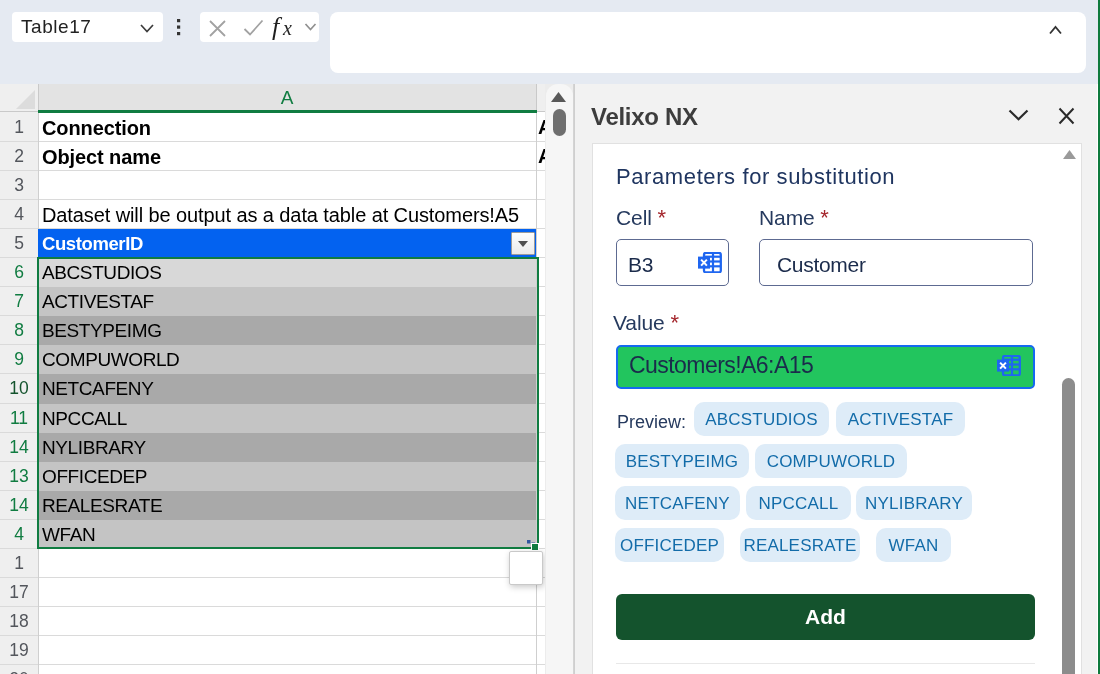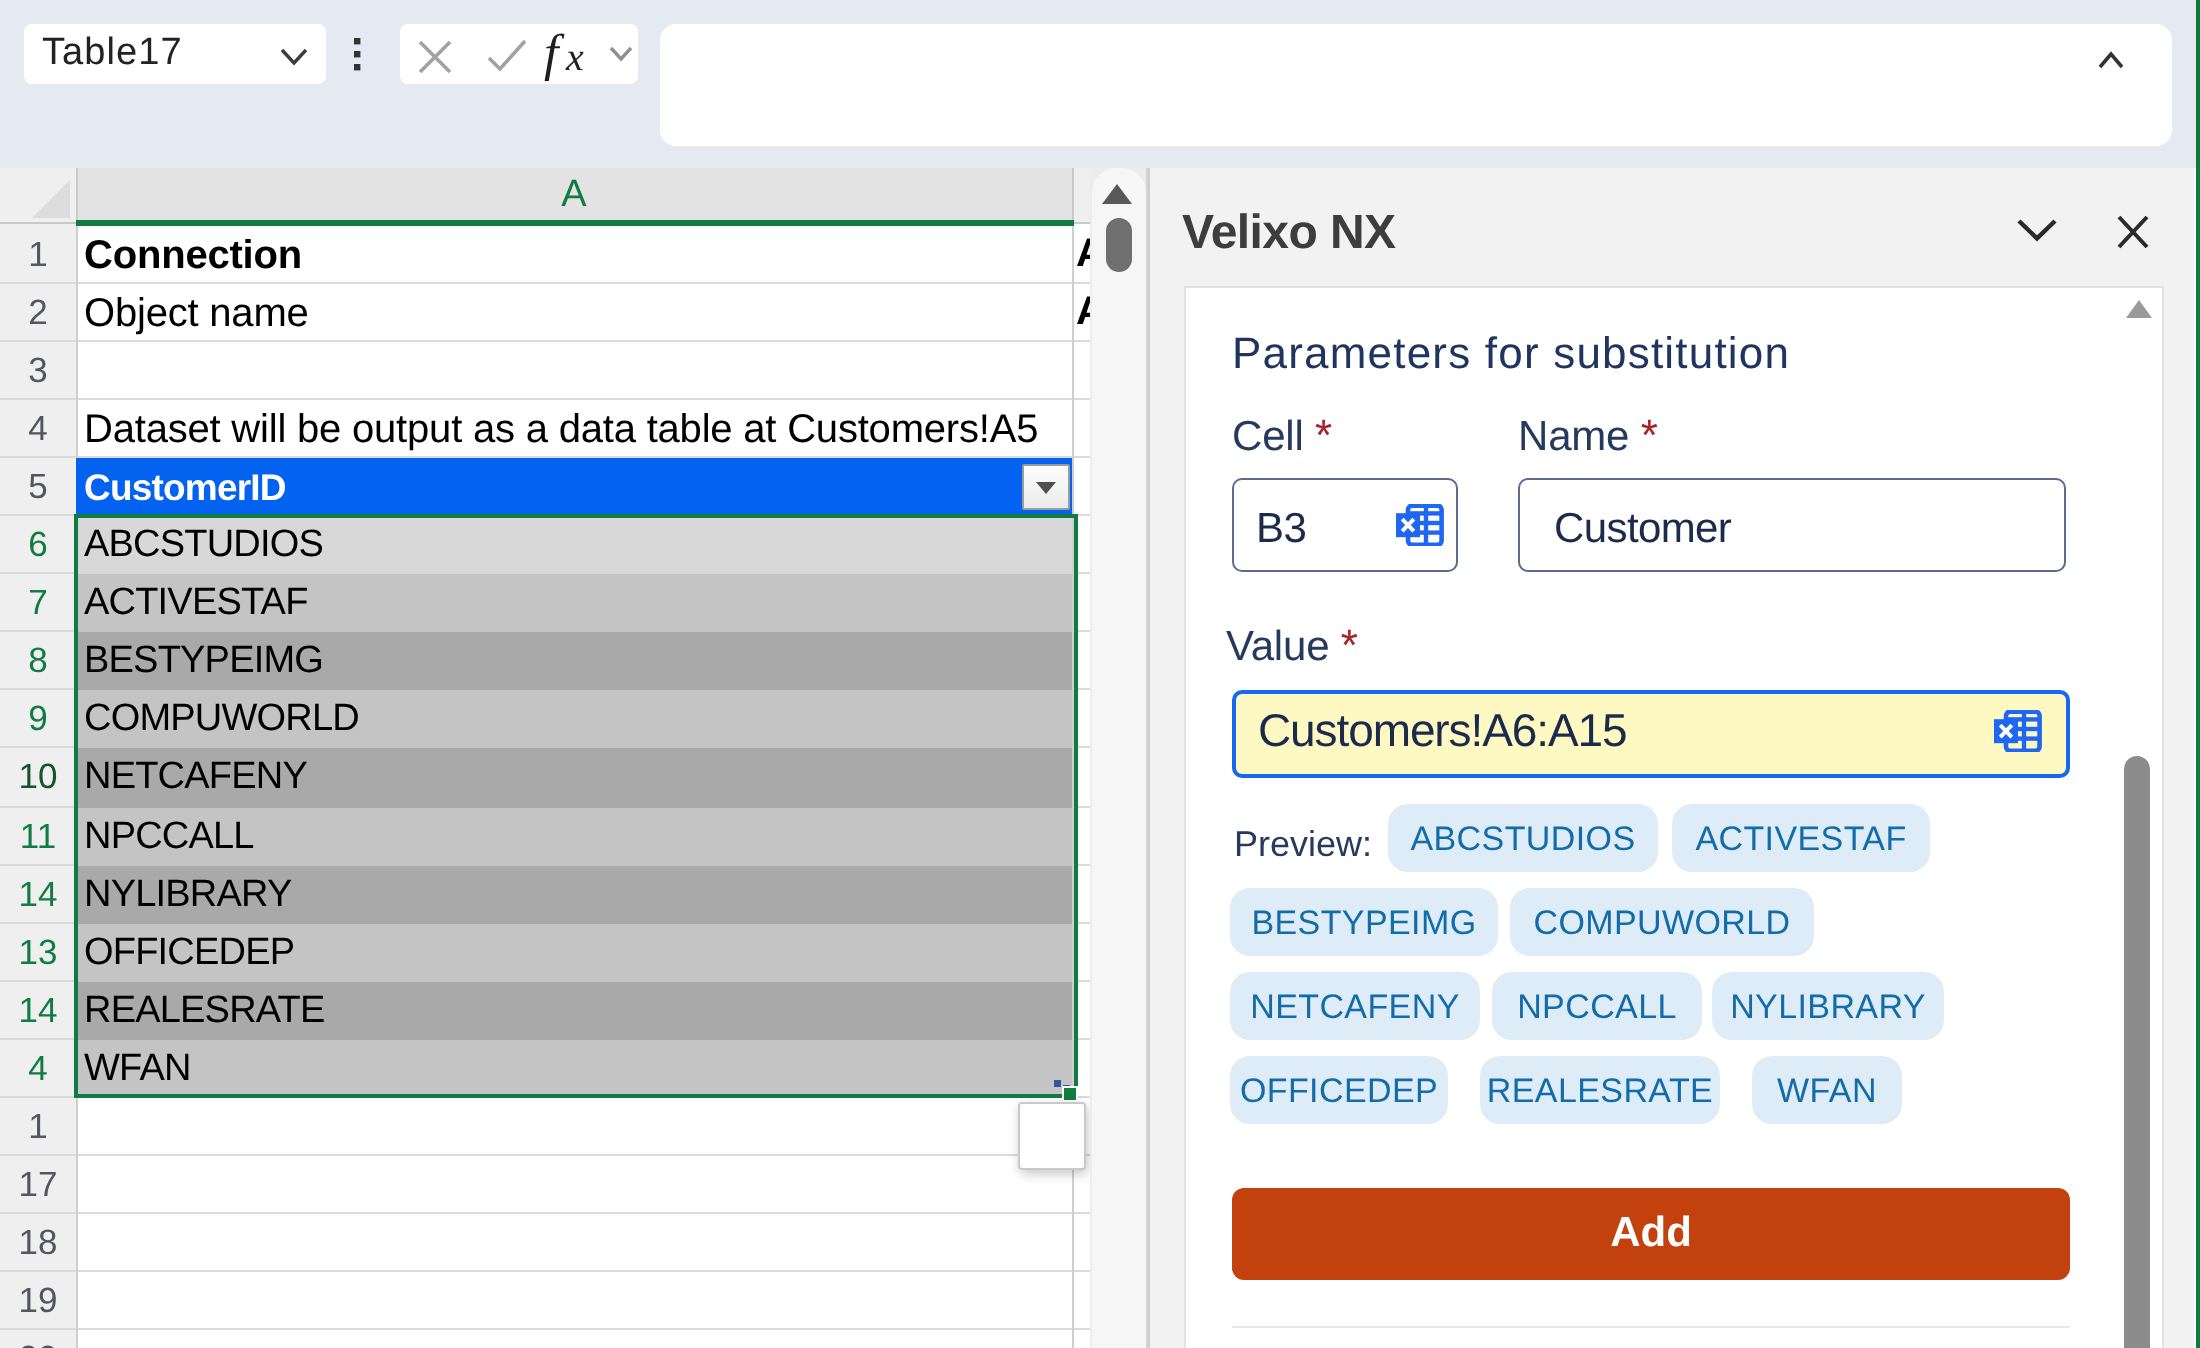--- a/index.html
+++ b/index.html
@@ -31,24 +31,24 @@
 #strack { position:absolute; left:546px; top:84px; width:27px; height:590px; background:#f6f6f6; border-radius:12px 12px 0 0; }
 #sthumb { position:absolute; left:552.5px; top:109px; width:13.5px; height:27px; background:#6f6f6f; border-radius:7px; }
 #pane { position:absolute; left:574px; top:84px; width:523px; height:590px; background:#f2f2f2; border-left:1px solid #cfcfcf; }
 #ptitle { position:absolute; left:591px; top:103px; font-size:24px; font-weight:700; color:#3d3d3d; letter-spacing:-0.3px; }
 #pbox { position:absolute; left:592px; top:143px; width:490px; height:531px; background:#fff; border:1px solid #e1e1e1; border-bottom:none; }
 #phead { position:absolute; left:616px; top:164px; font-size:22px; font-weight:500; color:#1f3560; letter-spacing:0.6px; }
 .lbl { position:absolute; font-size:21px; color:#263a5e; letter-spacing:-0.1px; }
 .lbl .st { color:#a4262c; font-size:22px; }
 #inCell { position:absolute; left:616px; top:239px; width:113px; height:47px; border:1.5px solid #5d6a91; border-radius:5px; background:#fff; }
 #inName { position:absolute; left:759px; top:239px; width:274px; height:47px; border:1.5px solid #5d6a91; border-radius:5px; background:#fff; }
-#inValue { position:absolute; left:616px; top:345px; width:419px; height:44px; border:2.5px solid #1569f0; border-radius:5px; background:#fef9c3; }
+#inValue { position:absolute; left:616px; top:345px; width:419px; height:44px; border:2.5px solid #1569f0; border-radius:5px; background:#22c55e; }
 .itxt { font-size:21px; color:#1b2b4b; position:absolute; letter-spacing:-0.3px; }
 .chip { position:absolute; height:34px; background:#deecf8; border-radius:10px; color:#136ca9; font-size:17px; text-align:center; line-height:35px; letter-spacing:0.2px; }
-#addbtn { position:absolute; left:616px; top:594px; width:419px; height:46px; background:#c2410c; border-radius:6px; color:#fff; font-size:21px; font-weight:600; text-align:center; line-height:46px; }
+#addbtn { position:absolute; left:616px; top:594px; width:419px; height:46px; background:#14532d; border-radius:6px; color:#fff; font-size:21px; font-weight:600; text-align:center; line-height:46px; }
 #pdiv { position:absolute; left:616px; top:663px; width:419px; height:1px; background:#e8e8e8; }
 #pthumb { position:absolute; left:1062px; top:378px; width:13px; height:296px; background:#8c8c8c; border-radius:7px 7px 0 0; }
 #greenedge { position:absolute; left:1098px; top:0; width:2px; height:674px; background:#0e7a3d; }
 </style></head>
 <body>
 <div id="topbar">
  <div id="namebox">
       <span class="t">Table17</span>
   <svg class="abs" style="left:127px;top:9.5px" width="16" height="12" viewBox="0 0 16 12">
         <path d="M2 3 L8 9.5 L14 3" stroke="#3c3c3c" stroke-width="1.7" fill="none"></path>
@@ -85,21 +85,21 @@
     <svg width="38" height="28">
       <path d="M35 6 L35 25 L16 25 Z" fill="#dcdcdc"></path>
     </svg>
   </div>
 <div id="colA">A</div>
 <div id="colB"></div>
 <div id="rowhdr"></div>
 <div id="colBbg"></div>
 
 <div class="cell" style="top:113.0px;font-weight:bold;">Connection</div>
-<div class="cell" style="top:142.1px;font-weight:normal;">Object name</div>
+<div class="cell" style="top:142.1px;font-weight:bold;">Object name</div>
 <div class="cell" style="top:171.1px;"></div>
 <div class="cell" style="top:200.2px;">Dataset will be output as a data table at Customers!A5</div>
 <div class="cell" style="top:258.2px;background:#d8d8d8;font-size:19px;letter-spacing:-0.4px;">ABCSTUDIOS</div>
 <div class="cell" style="top:287.3px;background:#c4c4c4;font-size:19px;letter-spacing:-0.4px;">ACTIVESTAF</div>
 <div class="cell" style="top:316.4px;background:#a9a9a9;font-size:19px;letter-spacing:-0.4px;">BESTYPEIMG</div>
 <div class="cell" style="top:345.4px;background:#c4c4c4;font-size:19px;letter-spacing:-0.4px;">COMPUWORLD</div>
 <div class="cell" style="top:374.4px;background:#a9a9a9;font-size:19px;letter-spacing:-0.4px;">NETCAFENY</div>
 <div class="cell" style="top:403.5px;background:#c4c4c4;font-size:19px;letter-spacing:-0.4px;">NPCCALL</div>
 <div class="cell" style="top:432.6px;background:#a9a9a9;font-size:19px;letter-spacing:-0.4px;">NYLIBRARY</div>
 <div class="cell" style="top:461.6px;background:#c4c4c4;font-size:19px;letter-spacing:-0.4px;">OFFICEDEP</div>

